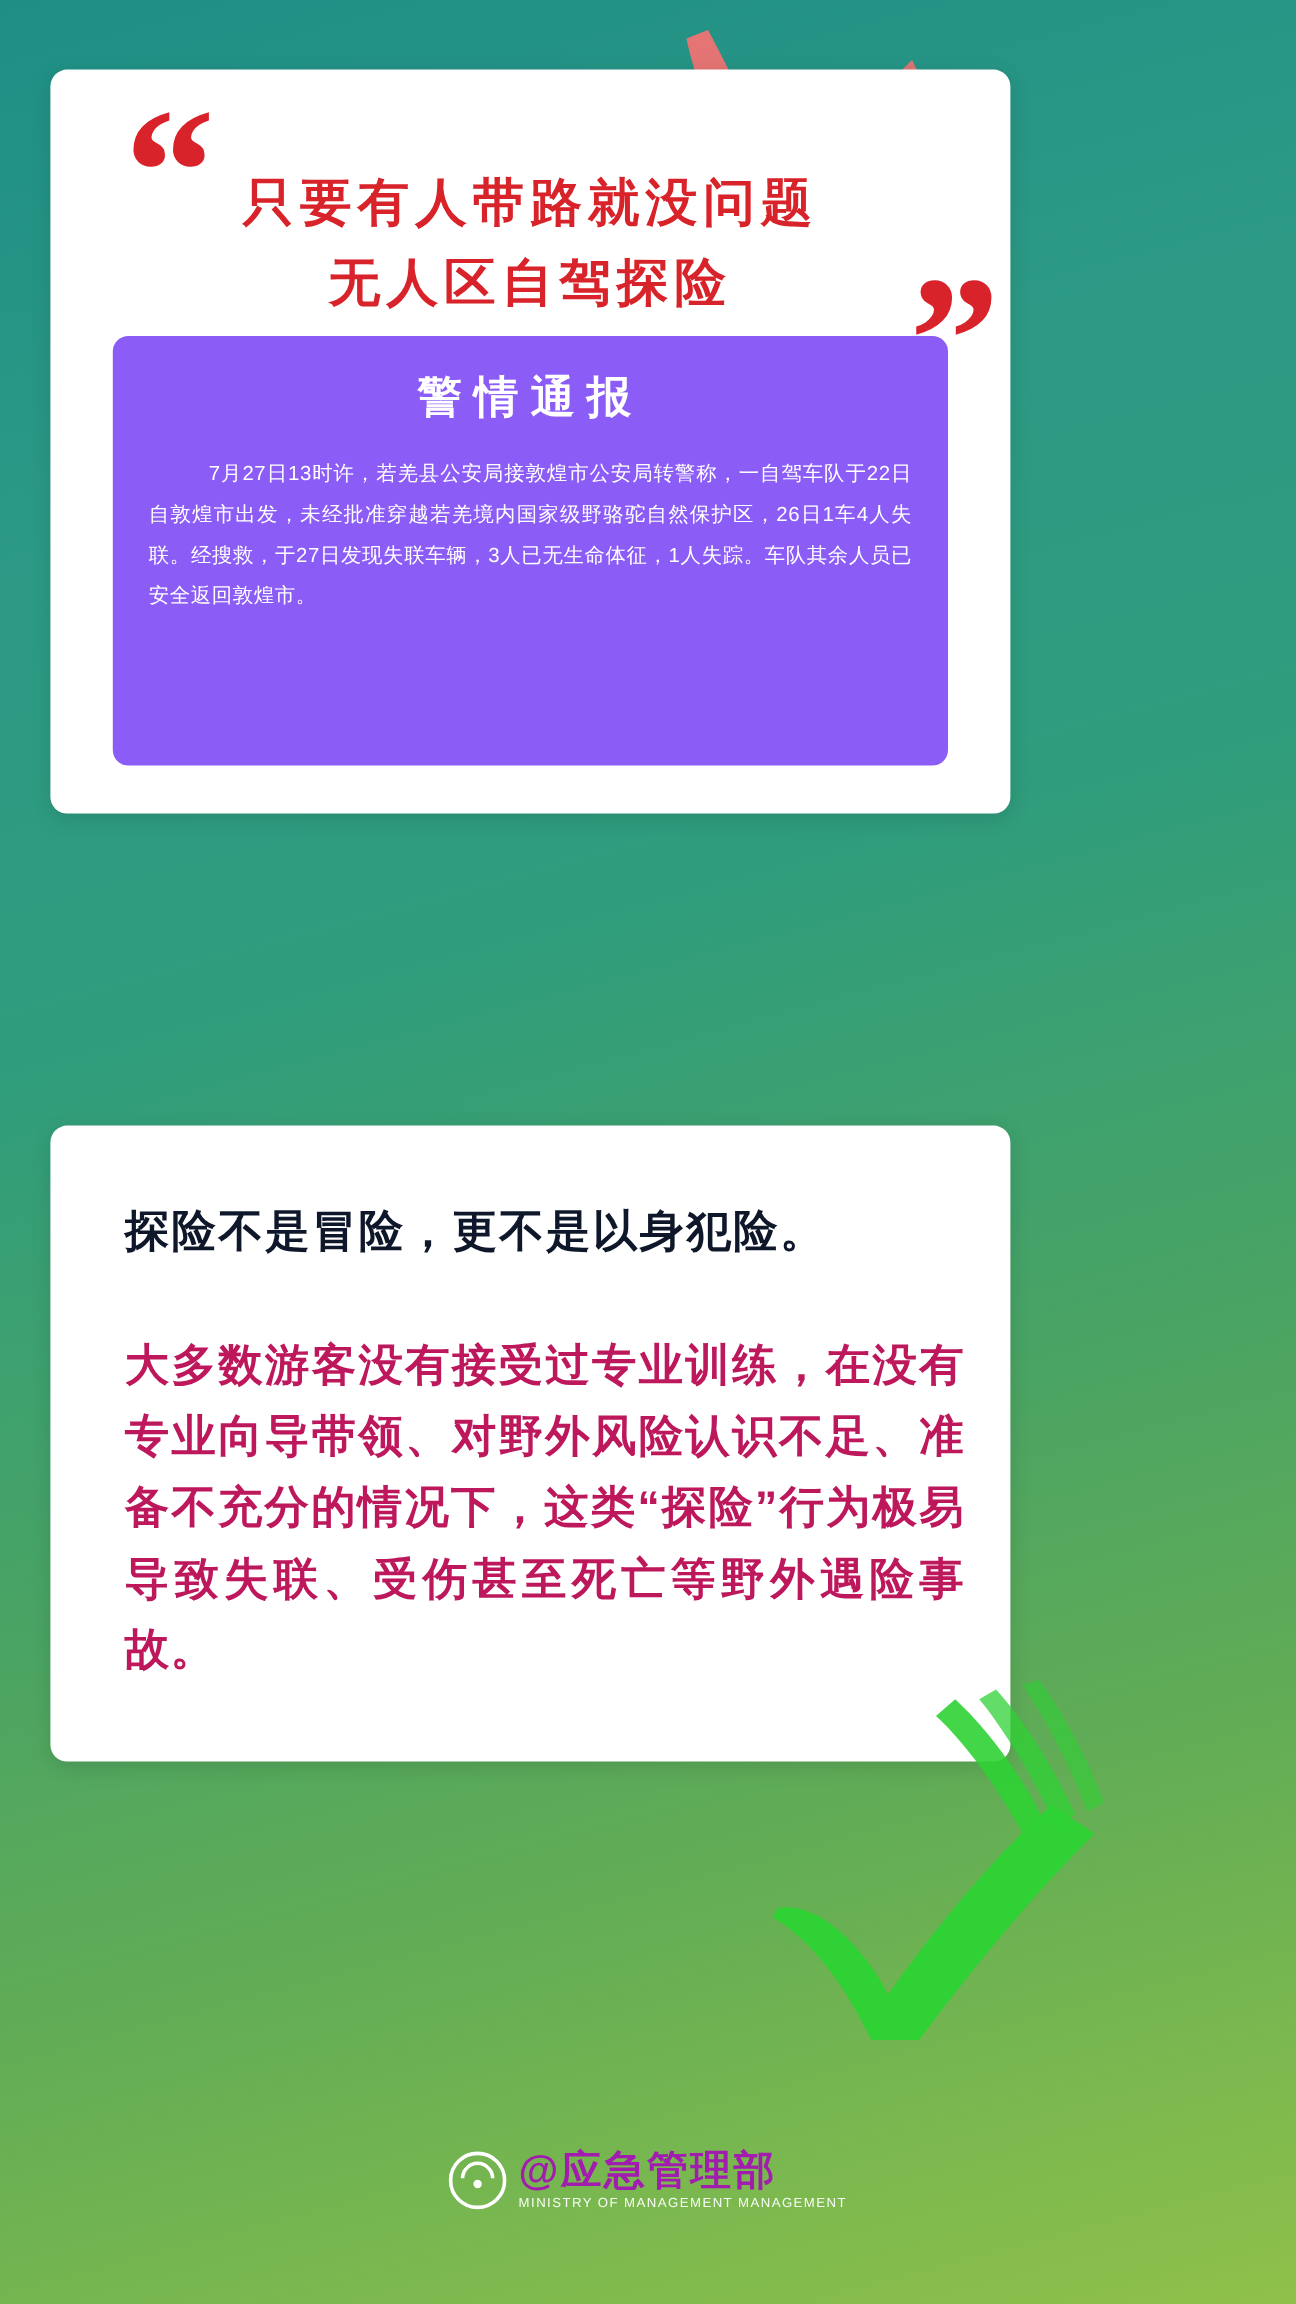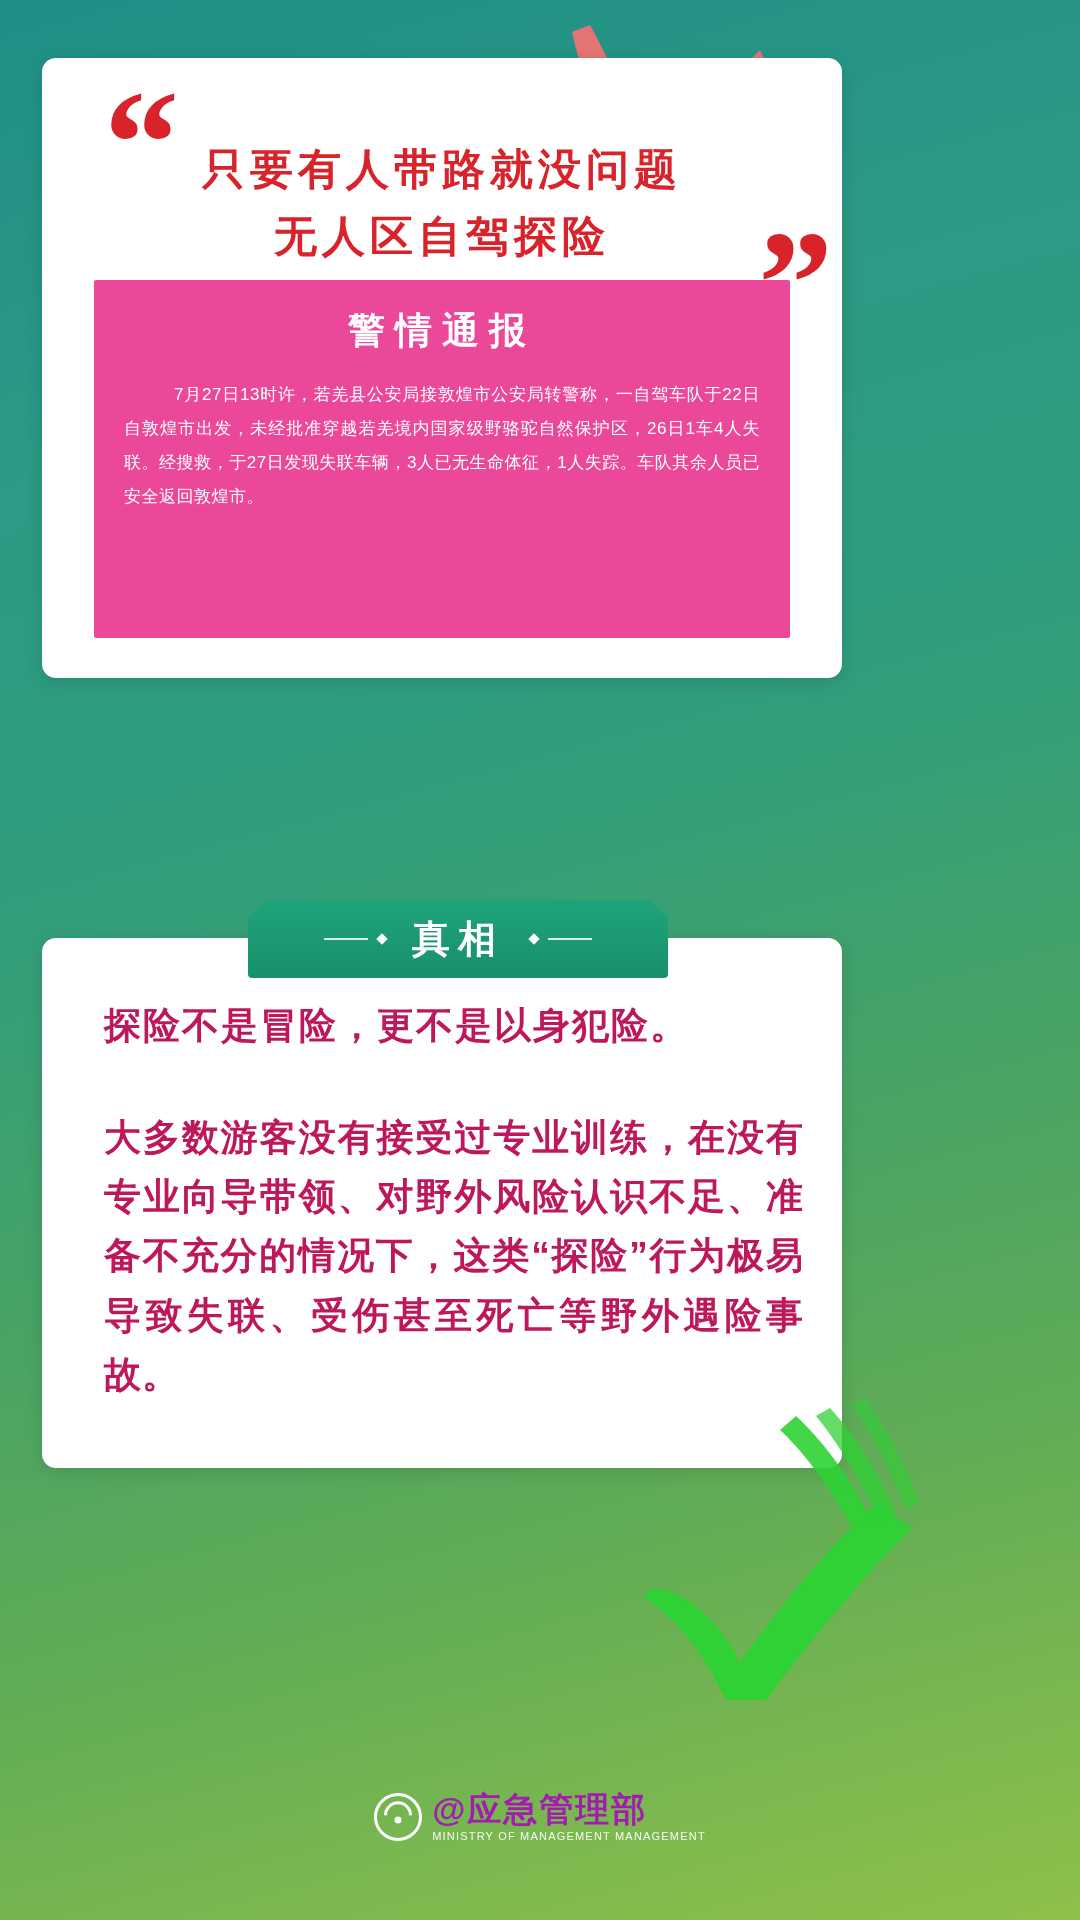--- a/index.html
+++ b/index.html
@@ -92,22 +92,22 @@
     z-index: 5;
     font-family: "Liberation Sans", sans-serif;
   }
 
   .notice-box {
     position: absolute;
     left: 52px;
     top: 222px;
     width: 696px;
     height: 358px;
-    background: #ec4899;
-    border-radius: 2px;
+    background: #8b5cf6;
+    border-radius: 13px;
     box-sizing: border-box;
     padding: 22px 30px 20px 30px;
     z-index: 5;
   }
   .notice-title {
     text-align: center;
     color: #ffffff;
     font-size: 37px;
     font-weight: bold;
     letter-spacing: 10px;
@@ -186,21 +186,21 @@
     z-index: 5;
     height: 538px;
   }
   #card-truth { height: 530px; }
 
   .truth-lead {
     position: absolute;
     left: 62px;
     top: 60px;
     width: 690px;
-    color: #be185d;
+    color: #0f172a;
     font-size: 37px;
     font-weight: bold;
     letter-spacing: 2px;
     line-height: 1.5;
   }
   .truth-para {
     position: absolute;
     left: 62px;
     top: 170px;
     width: 700px;
@@ -296,28 +296,20 @@
       <div>无人区自驾探险</div>
     </div>
 
     <div class="notice-box">
       <div class="notice-title">警情通报</div>
       <div class="notice-body">7月27日13时许，若羌县公安局接敦煌市公安局转警称，一自驾车队于22日自敦煌市出发，未经批准穿越若羌境内国家级野骆驼自然保护区，26日1车4人失联。经搜救，于27日发现失联车辆，3人已无生命体征，1人失踪。车队其余人员已安全返回敦煌市。</div>
     </div>
 
   </div>
 
-  <div class="truth-banner">
-    <div class="truth-ribbon"></div>
-    <div class="truth-text">
-      <span class="truth-deco"></span>
-      <span>真相</span>
-      <span class="truth-deco right"></span>
-    </div>
-  </div>
 
   <div class="card" id="card-truth">
     <div class="truth-lead">探险不是冒险，更不是以身犯险。</div>
     <div class="truth-para">大多数游客没有接受过专业训练，在没有专业向导带领、对野外风险认识不足、准备不充分的情况下，这类“探险”行为极易导致失联、受伤甚至死亡等野外遇险事故。</div>
   </div>
 
   <svg class="brush-green" viewBox="0 0 290 300">
     <path d="M18 190 C40 186, 64 200, 86 226 C96 238, 104 250, 110 262 C150 206, 196 150, 246 104 L282 128 C228 182, 176 246, 136 300 L96 300 C80 266, 52 220, 14 198 Z" fill="#2fd134"></path>
     <path d="M150 30 C170 48, 200 86, 222 128 L240 118 C220 76, 190 38, 166 16 Z" fill="#2fd134" opacity="0.9"></path>
     <path d="M186 16 C206 40, 232 82, 250 122 L266 112 C248 72, 222 32, 200 8 Z" fill="#2fd134" opacity="0.75"></path>

